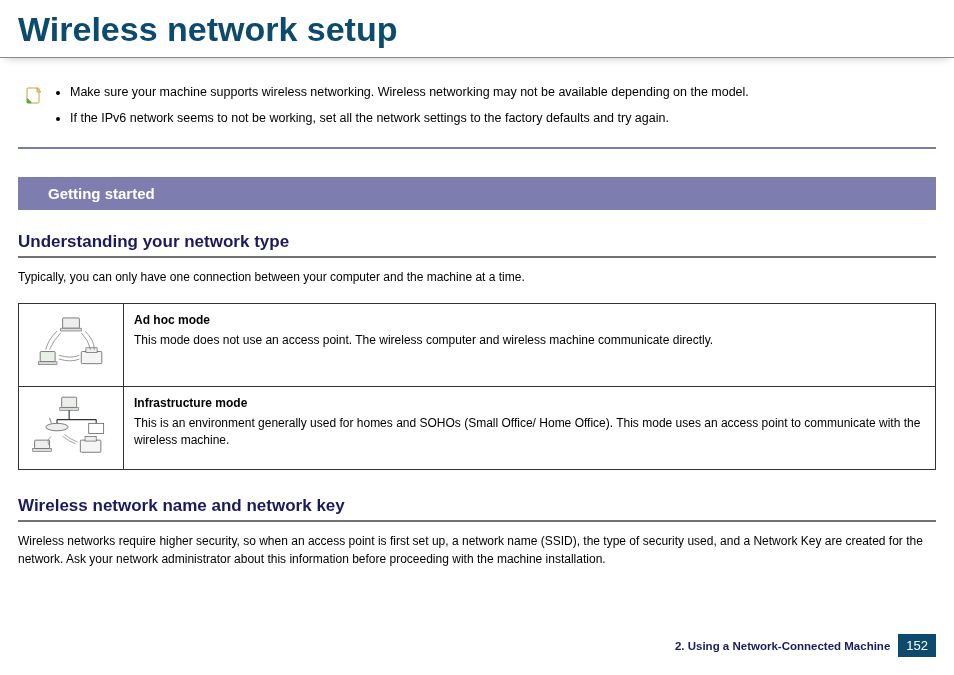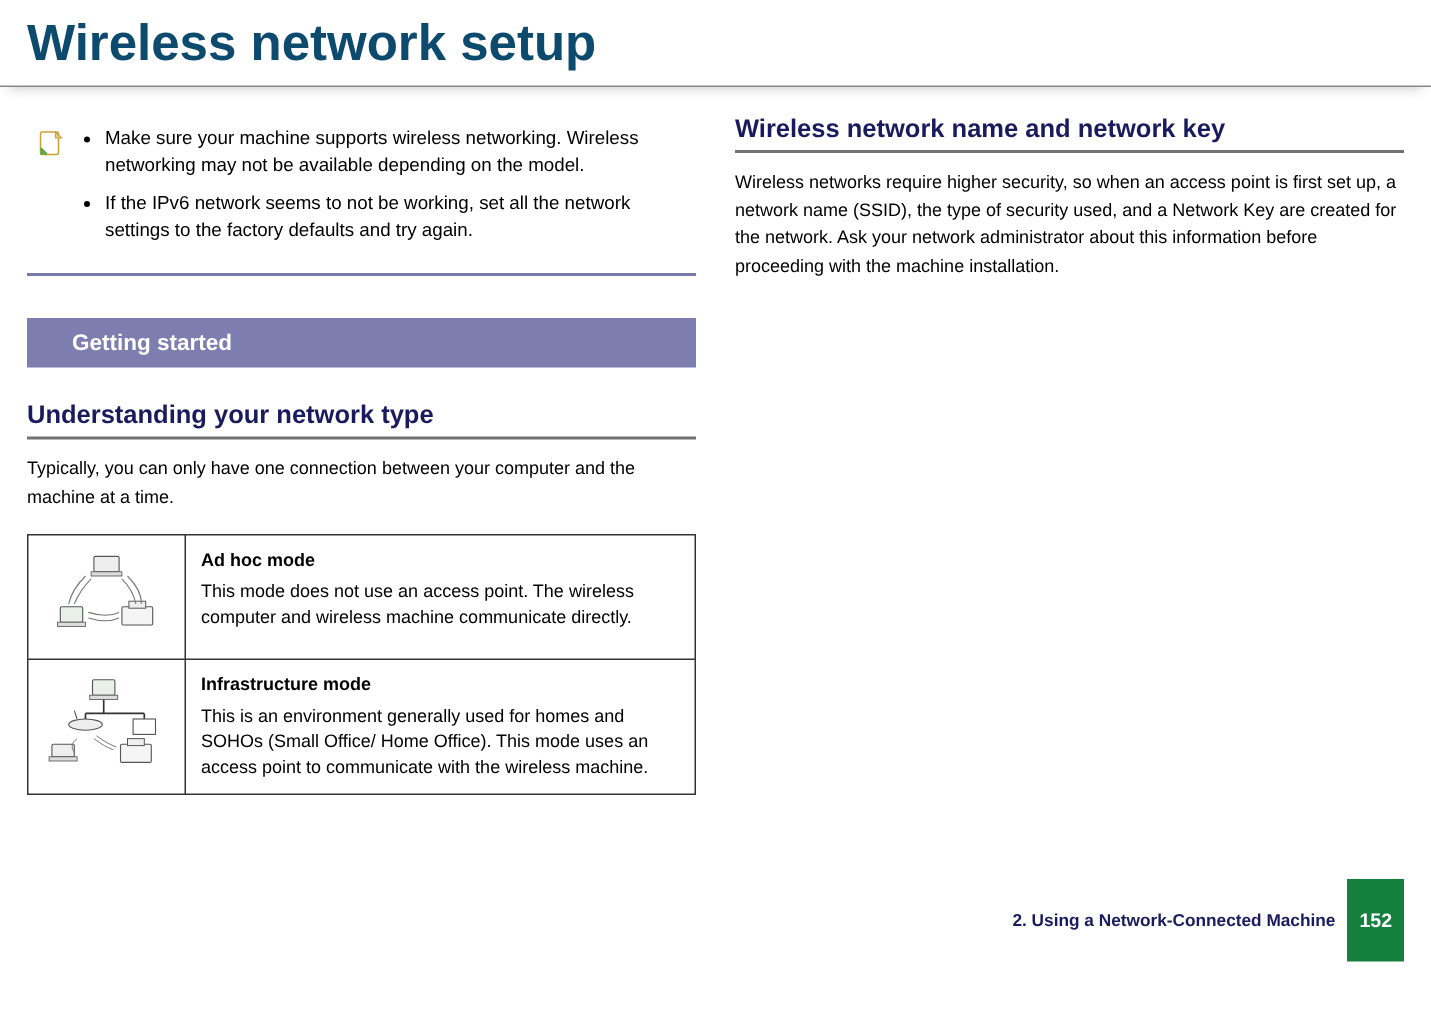--- a/index.html
+++ b/index.html
@@ -18,20 +18,21 @@
     color: #0c4a6e;
     padding: 10px 0 8px 18px;
     border-bottom: 1px solid #888;
     box-shadow: 0 6px 8px -6px rgba(0,0,0,0.25);
     position: relative;
   }
   .content {
     display: flex;
     padding: 18px 18px 0 18px;
     gap: 26px;
+    flex-direction: column;
   }
   .col {
     flex: 1;
     min-width: 0;
   }
   .note-box {
     border-bottom: 2px solid #7a7aa8;
     padding: 8px 6px 12px 6px;
     display: flex;
     gap: 10px;
@@ -84,37 +85,37 @@
     line-height: 1.45;
   }
   .mode-table td.img-cell {
     width: 100px;
     text-align: center;
     vertical-align: middle;
   }
   .mode-title { font-weight: 700; display: block; margin-bottom: 3px; }
   .footer {
     position: absolute;
-    bottom: 34px;
+    bottom: 18px;
     right: 18px;
     display: flex;
     align-items: center;
     gap: 8px;
   }
   .footer-text {
     font-size: 11.5px;
     font-weight: 700;
     color: #1a1a5e;
   }
   .page-num {
-    background: #15803d;
+    background: #0c4a6e;
     color: #fff;
-    font-weight: 700;
+    font-weight: 400;
     font-size: 13px;
-    padding: 20px 8px;
+    padding: 4px 8px;
   }
   svg { display: block; }
 </style>
 </head>
 <body>
 
 <h1 class="page-title">Wireless network setup</h1>
 
 <div class="content">
 

